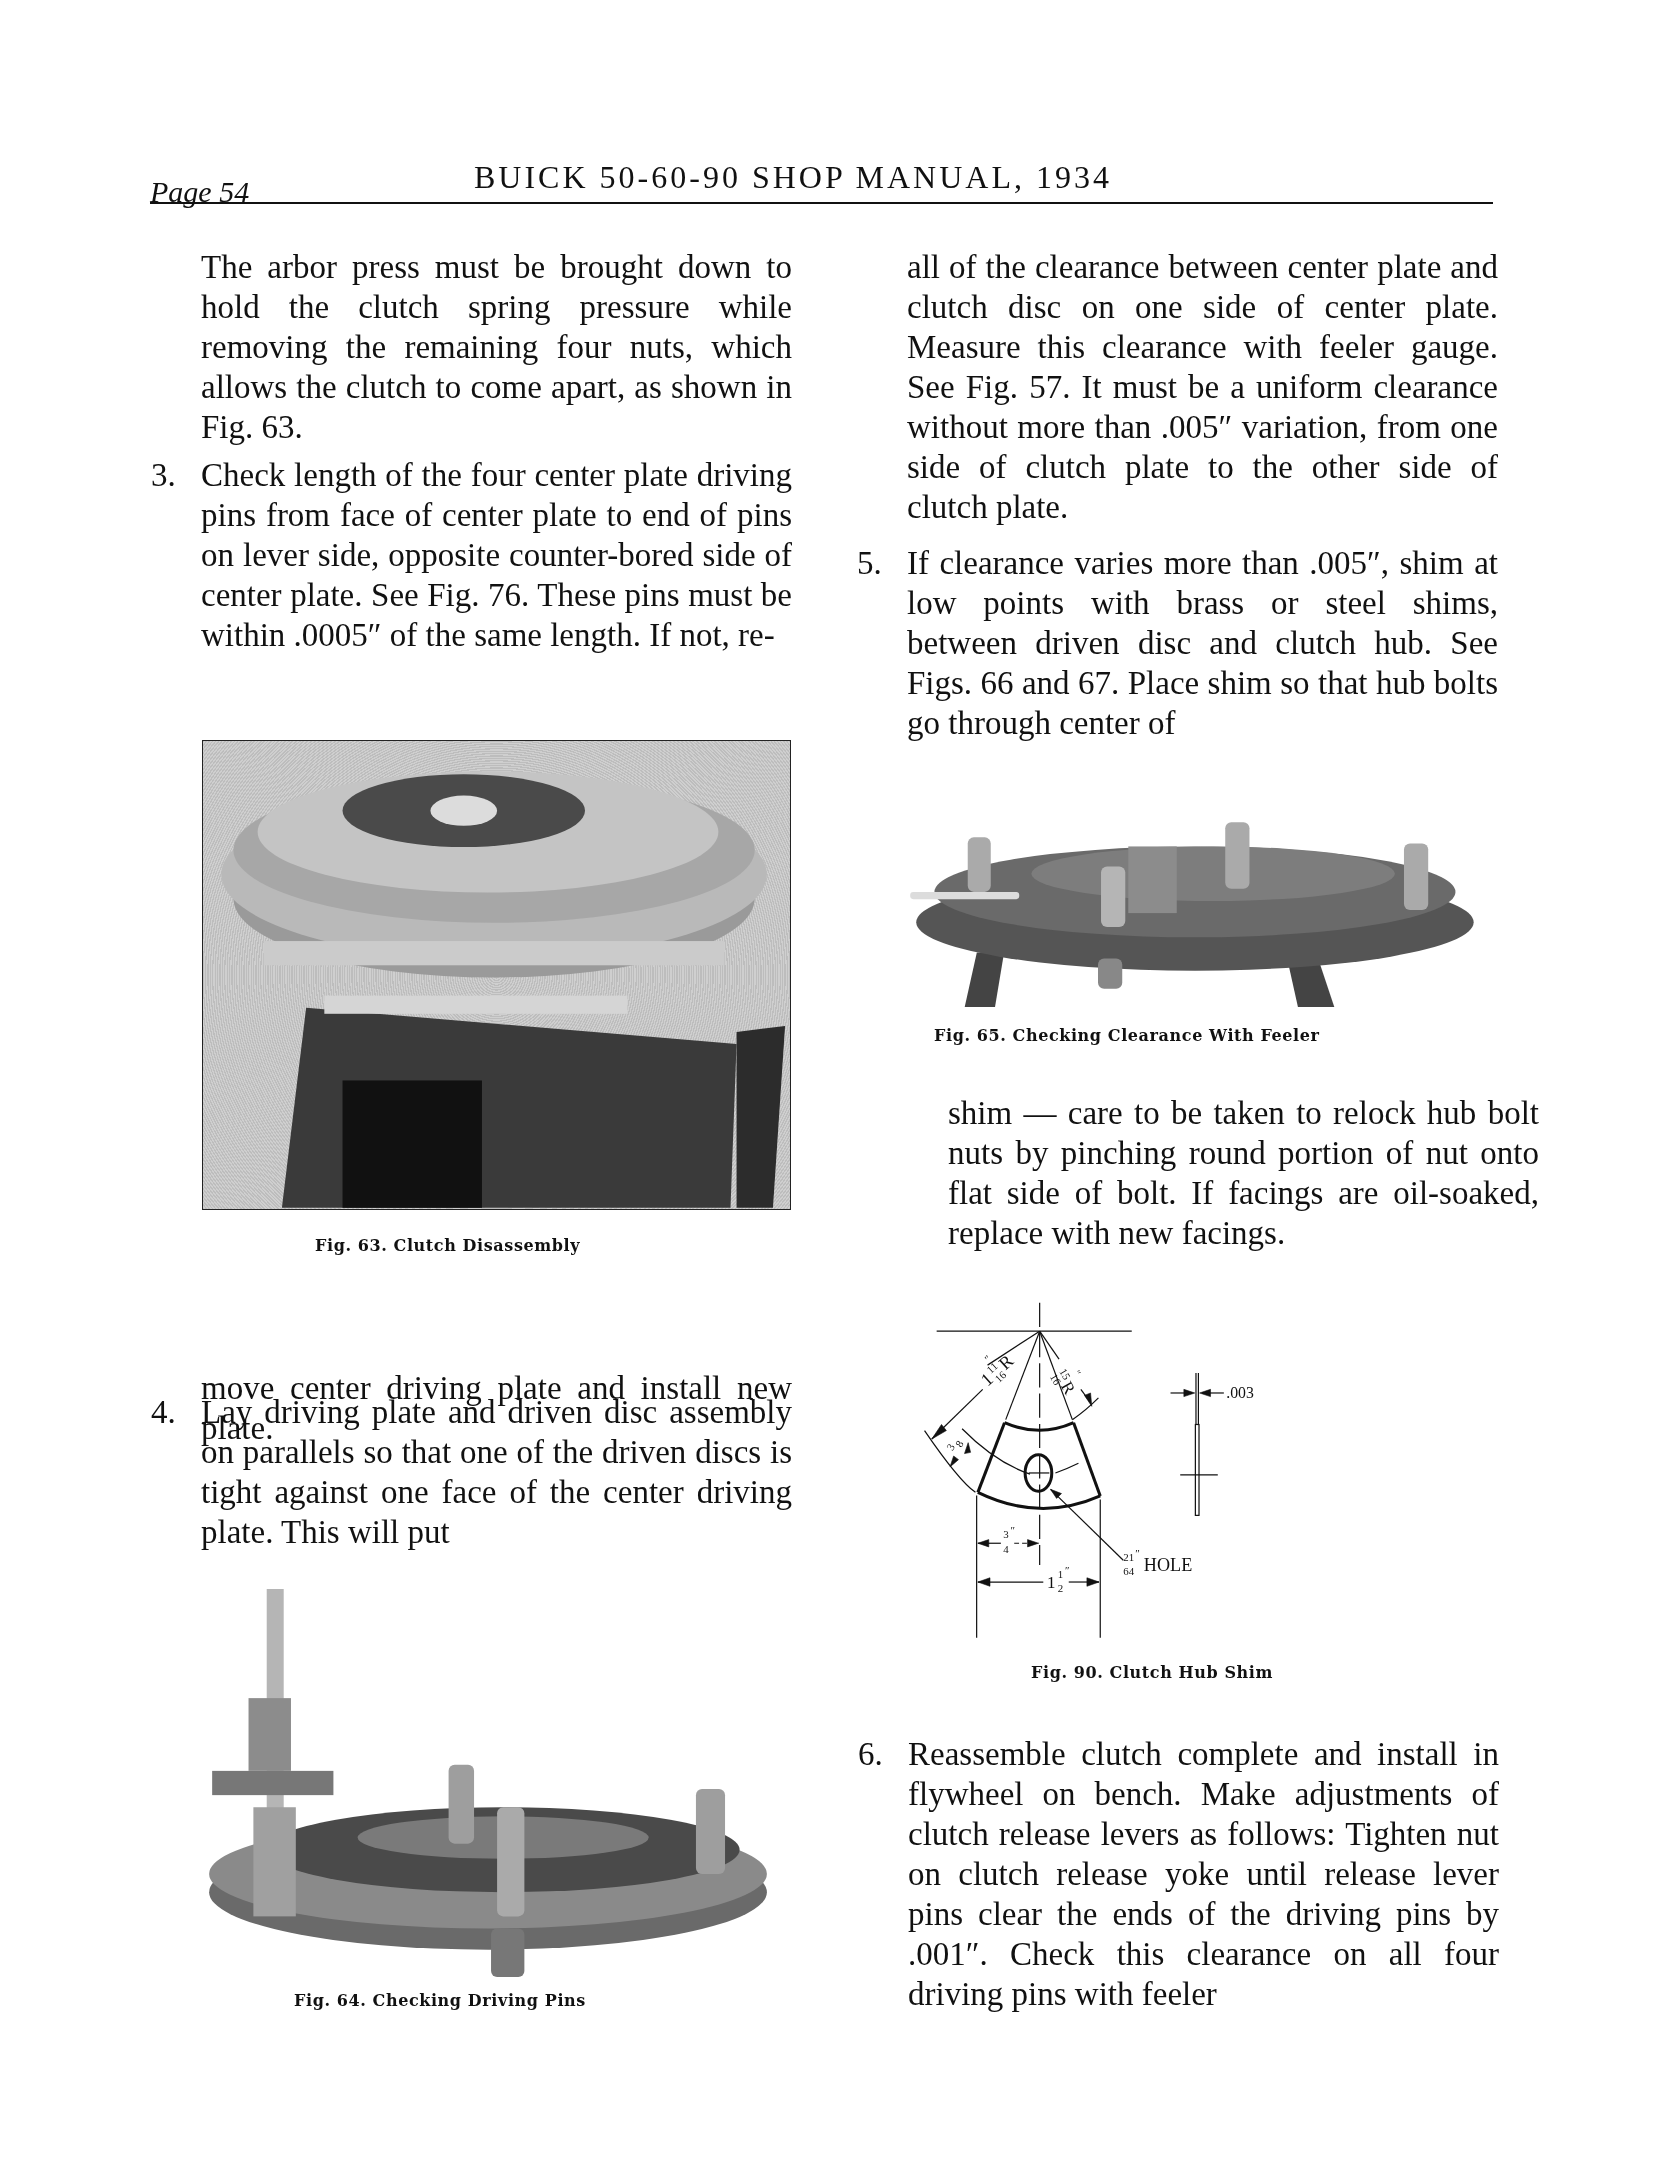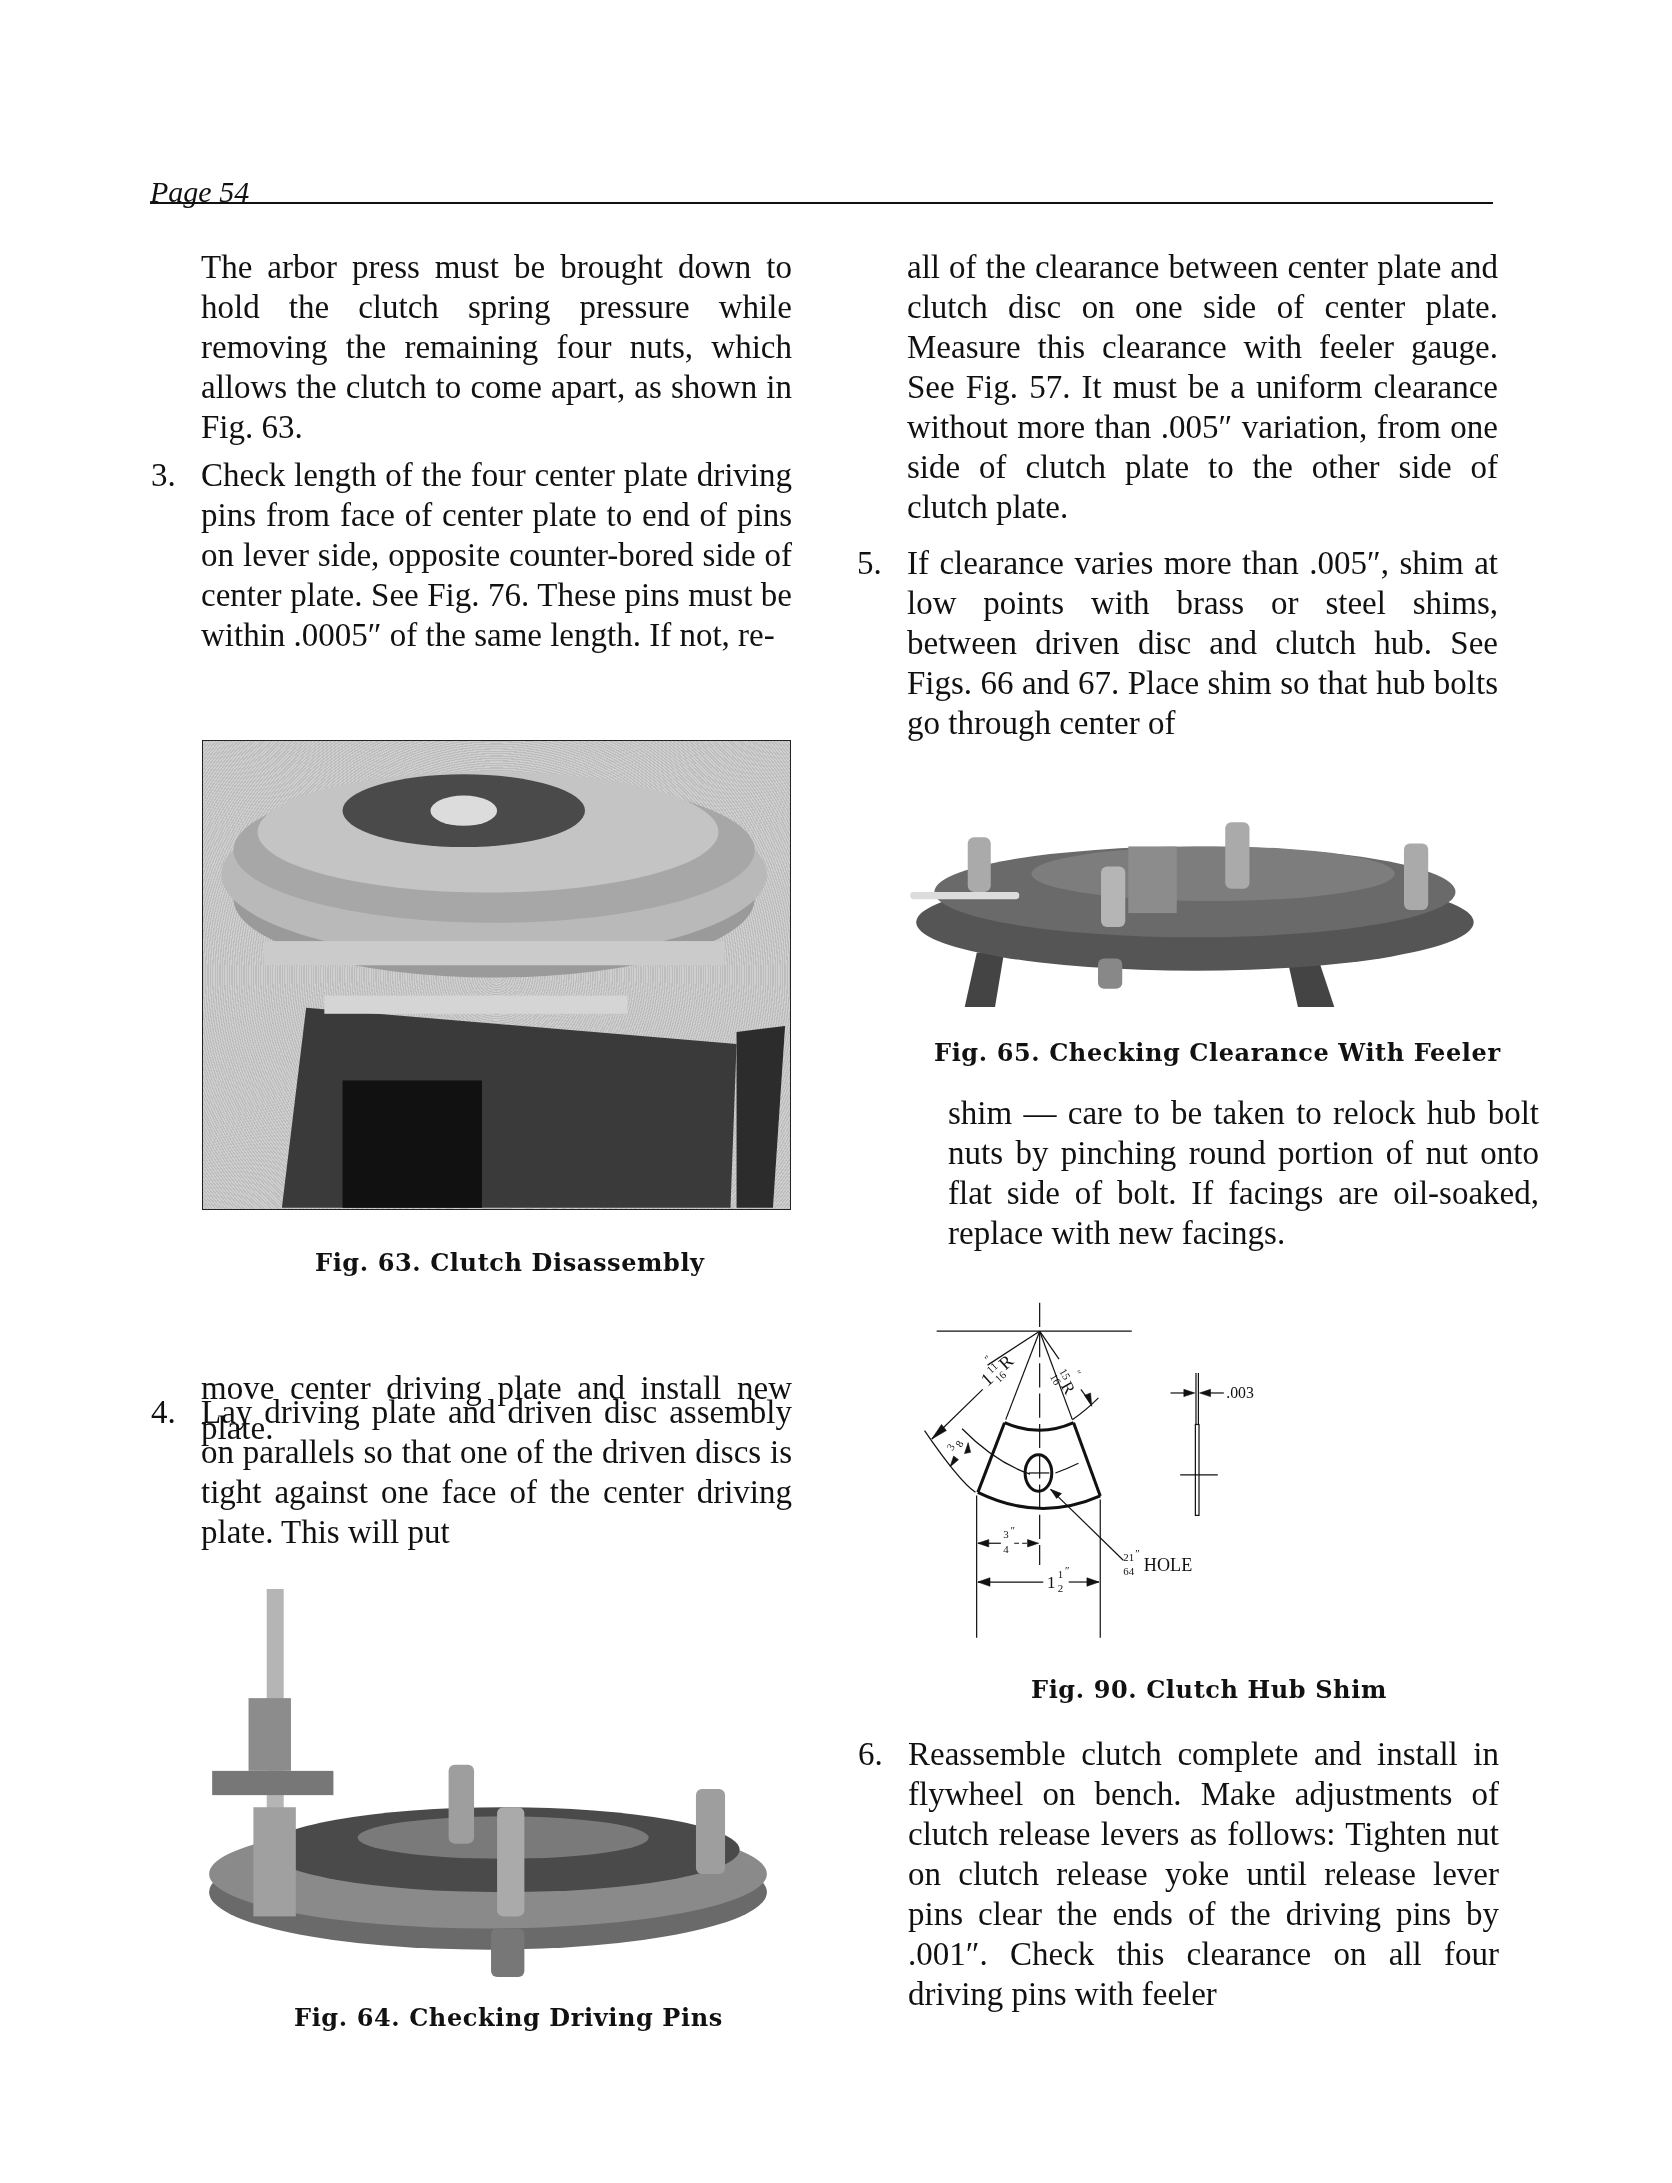--- a/index.html
+++ b/index.html
@@ -9,33 +9,34 @@
   .header { position: absolute; left: 150px; top: 159px; width: 1343px; height: 42px; }
   .page-num { position: absolute; left: 0; top: 0; font-size: 30px; font-style: italic; margin-top: 16px; }
   .running-title { position: absolute; left: 324px; top: 0; font-size: 32px; letter-spacing: 3px; }
   .header-rule { position: absolute; left: 150px; top: 202px; width: 1343px; height: 2.4px; background: #111; }
 
   .para { position: absolute; font-size: 33px; line-height: 40px; text-align: justify;
           text-align-last: left; }
   .para .num { position: absolute; left: -50px; top: 0; }
 
   .caption { position: absolute; font-family: "DejaVu Serif", serif; font-weight: bold;
-             font-size: 24px; letter-spacing: 0.6px; white-space: nowrap; margin-top: 12px; }
+             font-size: 16px; letter-spacing: 0.6px; white-space: nowrap; }
 
   .photo { position: absolute; }
   .fig63 { left: 202px; top: 740px; width: 587px; height: 468px; border: 1.8px solid #222;
            background: repeating-radial-gradient(circle at 50% 50%, #bdbdbd 0 1.2px, #cfcfcf 1.2px 2.4px); }
 
   svg text { font-family: "Liberation Serif", serif; }
 </style>
 </head>
 <body>
 
 <div class="header">
   <span class="page-num">Page 54</span>
+  <span class="running-title">BUICK 50-60-90 SHOP MANUAL, 1934</span>
 </div>
 <div class="header-rule"></div>
 
 <div class="para" style="left:201px; top:247px; width:591px;">The arbor press must be brought down to hold the clutch spring pressure while removing the remaining four nuts, which allows the clutch to come apart, as shown in Fig. 63.</div>
 
 <div class="para" style="left:201px; top:455px; width:591px;">
   <span class="num">3.</span>
   <span>Check length of the four center plate driving pins from face of center plate to end of pins on lever side, opposite counter-bored side of center plate. See Fig. 76. These pins must be within .0005″ of the same length. If not, re-</span>
 </div>
 

